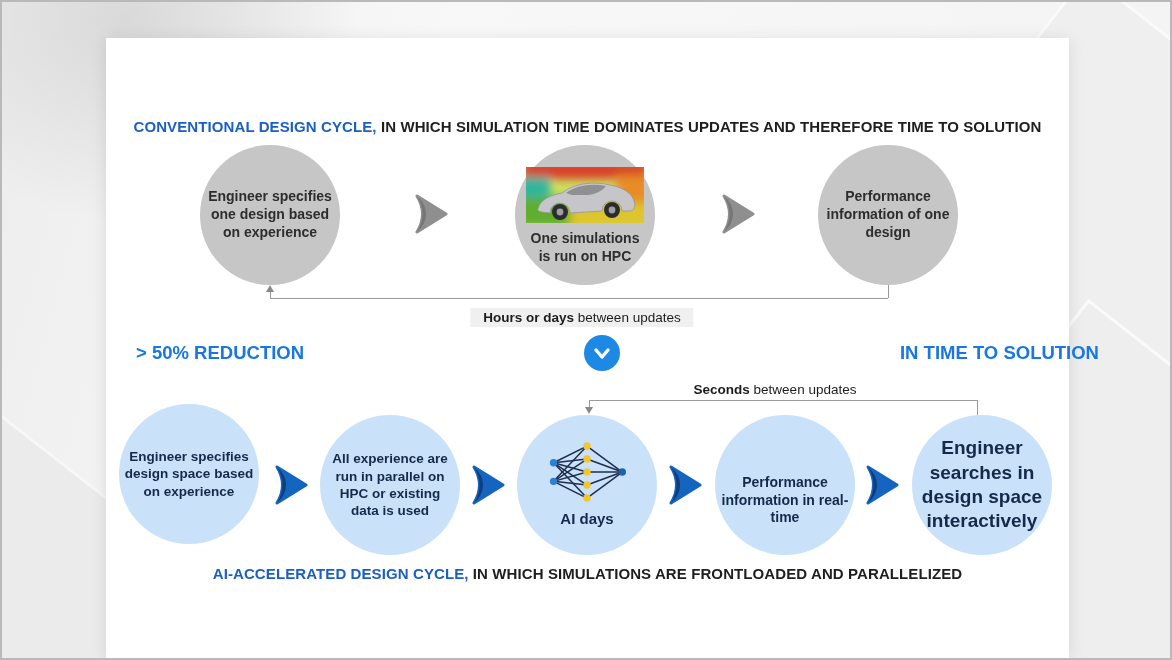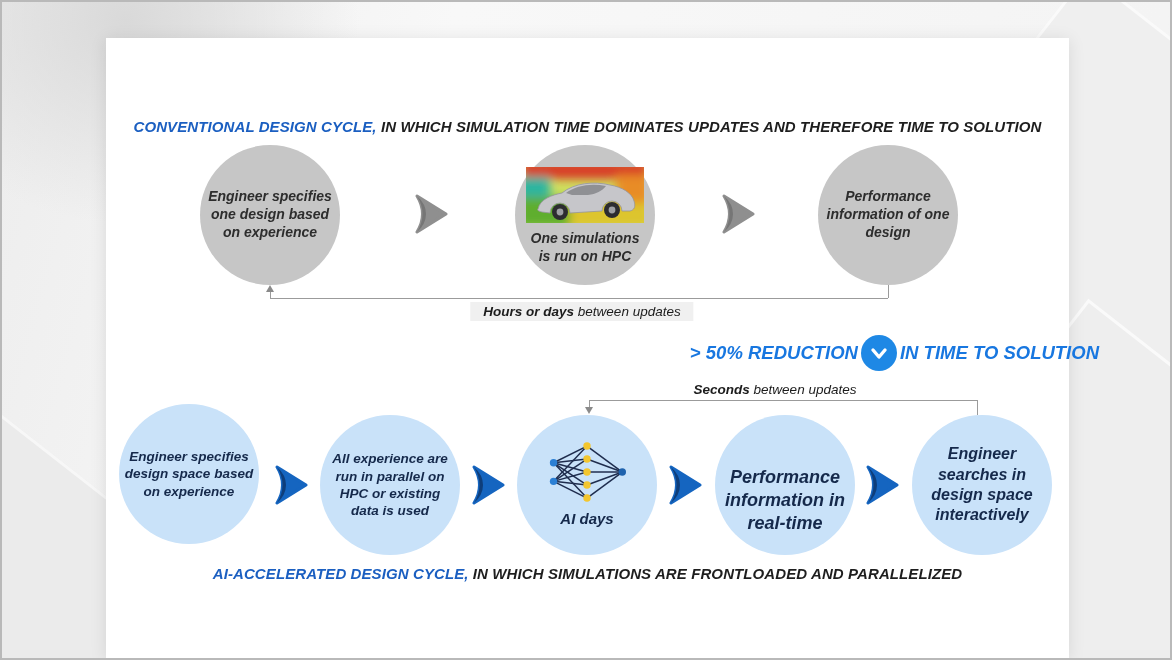--- a/index.html
+++ b/index.html
@@ -1,21 +1,20 @@
 <!DOCTYPE html>
 <html><head>
 <meta charset="utf-8">
 <style>
   html,body { margin:0; padding:0; background:#e9e9e9; }
   .stage {
     position:relative; width:1172px; height:660px; box-sizing:border-box;
     border:2px solid #b9b9b9; overflow:hidden;
     background:linear-gradient(105deg,#ededed 0%,#f8f8f8 34%,#f3f3f3 100%);
     font-family:"Liberation Sans","DejaVu Sans",sans-serif;
-    font-style:italic;
   }
   
   .bg-blob-tl { position:absolute; left:-70px; top:-90px; width:460px; height:340px;
     background:radial-gradient(ellipse at 42% 32%, #d9d9d9 0%, rgba(217,217,217,0) 62%); }
   .bg-shape { position:absolute; background:#ededed; border:3px solid #fafafa; }
   .bg-shape.r1 { right:-150px; top:50px;  width:360px; height:300px; transform:rotate(38deg); background:#efefef; }
   .bg-shape.r2 { right:-160px; top:380px; width:380px; height:330px; transform:rotate(38deg); background:#eeeeee; }
   .bg-shape.l1 { left:-200px;  top:430px; width:340px; height:280px; transform:rotate(38deg); background:#ebebeb; border-color:#f7f7f7; }
 
   .card { position:absolute; left:104px; top:36px; width:963px; height:620px;
@@ -47,21 +46,21 @@
   .ah-down { position:absolute; width:0; height:0;
     border-left:4px solid transparent; border-right:4px solid transparent;
     border-top:7px solid #8a8a8a; }
 
   .fb-label { position:absolute; transform:translateX(-50%); font-size:13.5px;
     color:#1c1c1c; white-space:nowrap; }
   .fb-label .b { font-weight:bold; }
   .fb-label.hours { background:#f0f0f0; padding:2px 13px; }
 
   .mid-row { position:absolute; left:30px; right:-30px; top:296px; height:38px;
-    display:flex; align-items:center; justify-content:flex-end; gap:3px;
+    display:flex; align-items:center; justify-content:space-between; gap:3px;
     color:#1877e0; font-weight:bold; font-size:18.5px; white-space:nowrap; }
   .mid-badge { width:36px; height:36px; border-radius:50%; background:#1e88e5;
     display:flex; align-items:center; justify-content:center; }
 </style>
 </head>
 <body>
 
 <div class="stage">
   <div class="bg-blob-tl"></div>
   <div class="bg-shape r1"></div>
@@ -121,21 +120,21 @@
     </svg>
 
     <div class="circle gray" style="left:712px; top:107px;">
       <div class="circle-label">Performance information of one design</div>
     </div>
 
     <div class="line v" style="left:782px; top:247px; height:13px;"></div>
     <div class="line h" style="left:164px; top:260px; width:618px;"></div>
     <div class="line v" style="left:164px; top:253px; height:7px;"></div>
     <div class="ah-up" style="left:160px; top:247px;"></div>
-    <div class="fb-label hours" style="left:476px; top:264px;">
+    <div class="fb-label hours" style="left:476px; top:270px;">
       <span class="b">Hours or days</span><span> between updates</span>
     </div>
 
     <div class="mid-row">
       <span>&gt; 50% REDUCTION</span>
       <span class="mid-badge">
         <svg width="22" height="22" viewBox="0 0 22 22">
             <polyline points="5,8 11,15 17,8" fill="none" stroke="#ffffff" stroke-width="3.4" stroke-linecap="round" stroke-linejoin="round"></polyline>
           </svg>
       </span>
@@ -200,30 +199,30 @@
       </div>
       <div class="circle-label" style="font-size:15px;">AI days</div>
     </div>
 
     <svg class="flow-arrow" style="left:563px; top:427px;" viewBox="0 0 34 40">
       <path d="M2 2 Q13 20 2 38 L31 20 Z" fill="#1565c0" stroke="#1565c0" stroke-width="3" stroke-linejoin="round"></path>
       <path d="M2 2 Q13 20 2 38 Q11 30 11 20 Q11 10 2 2 Z" fill="#0e3e7b"></path>
     </svg>
 
     <div class="circle blue" style="left:609px; top:377px;">
-      <div class="circle-label" style="font-size:18px;margin-top:31px;">Performance information in real-time</div>
+      <div class="circle-label" style="font-size:14px;margin-top:31px;">Performance information in real-time</div>
     </div>
 
     <svg class="flow-arrow" style="left:760px; top:427px;" viewBox="0 0 34 40">
       <path d="M2 2 Q13 20 2 38 L31 20 Z" fill="#1565c0" stroke="#1565c0" stroke-width="3" stroke-linejoin="round"></path>
       <path d="M2 2 Q13 20 2 38 Q11 30 11 20 Q11 10 2 2 Z" fill="#0e3e7b"></path>
     </svg>
 
     <div class="circle blue" style="left:806px; top:377px;">
-      <div class="circle-label" style="font-size:16px;">Engineer searches in design space interactively</div>
+      <div class="circle-label" style="font-size:19px;">Engineer searches in design space interactively</div>
     </div>
 
     <div class="heading bottom">
       <span class="hl">AI-ACCELERATED DESIGN CYCLE,</span><span> IN WHICH SIMULATIONS ARE FRONTLOADED AND PARALLELIZED</span>
     </div>
 
   </div>
 </div>
 
 </body></html>

